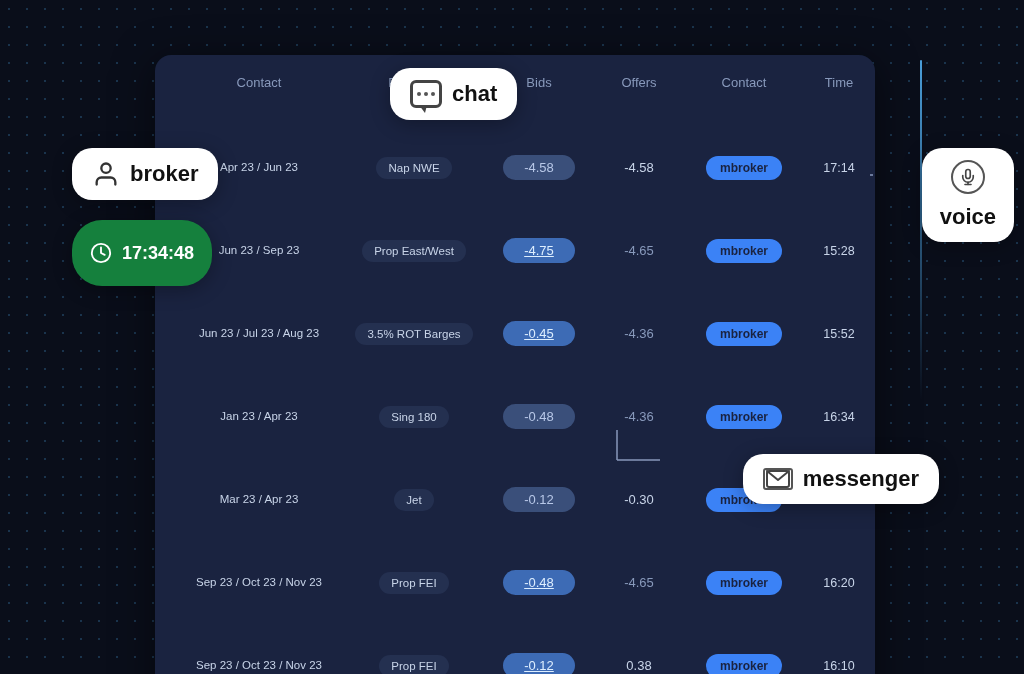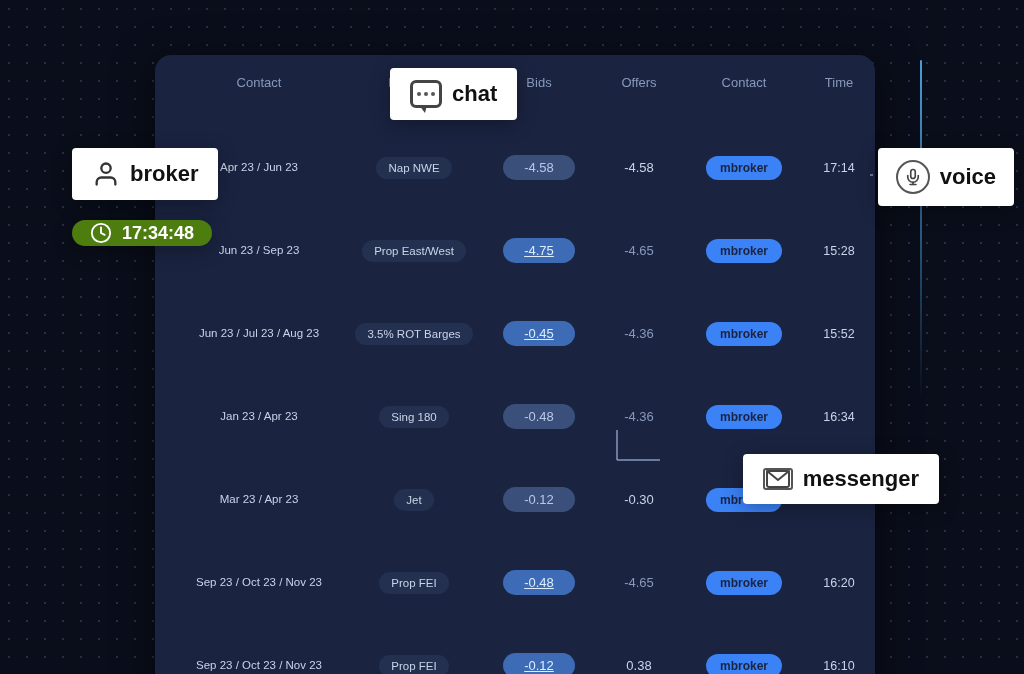--- a/index.html
+++ b/index.html
@@ -130,21 +130,21 @@
       height: 340px;
       background: linear-gradient(to bottom, #4a9eda, #4a9eda88, transparent);
       border-radius: 1px;
       z-index: 3;
     }
 
     
     .float-card {
       position: absolute;
       background: white;
-      border-radius: 4px;
+      border-radius: 20px;
       display: flex;
       align-items: center;
       gap: 10px;
       padding: 12px 20px;
       box-shadow: 0 4px 20px rgba(0,0,0,0.3);
       z-index: 10;
     }
 
     .float-card .label {
       font-size: 22px;
@@ -168,23 +168,23 @@
     .voice-card {
       top: 148px;
       right: 10px;
       padding: 12px 18px;
     }
 
     
     .time-card {
       top: 220px;
       left: 72px;
-      background: #4d7c0f;
+      background: #15803d;
       border-radius: 30px;
-      padding: 2px 18px;
+      padding: 22px 18px;
     }
     .time-card .label {
       color: white;
       font-size: 18px;
       font-weight: 600;
     }
 
     
     .messenger-card {
       bottom: 170px;
@@ -416,21 +416,21 @@
 </div>
 
 <div class="float-card broker-card">
   <svg width="28" height="28" viewBox="0 0 24 24" fill="none" stroke="#333" stroke-width="2" stroke-linecap="round" stroke-linejoin="round">
     <path d="M20 21v-2a4 4 0 0 0-4-4H8a4 4 0 0 0-4 4v2"></path>
     <circle cx="12" cy="7" r="4"></circle>
   </svg>
   <span class="label">broker</span>
 </div>
 
-<div class="float-card voice-card" style="top:148px; right:10px;">
+<div class="float-card voice-card" style="top:148px; right:10px;flex-direction:column;">
   <div class="mic-circle">
     <svg width="18" height="18" viewBox="0 0 24 24" fill="none" stroke="#444" stroke-width="2.2" stroke-linecap="round" stroke-linejoin="round">
       <rect x="9" y="2" width="6" height="12" rx="3"></rect>
       <path d="M5 10v2a7 7 0 0 0 14 0v-2"></path>
       <line x1="12" y1="19" x2="12" y2="22"></line>
       <line x1="8" y1="22" x2="16" y2="22"></line>
     </svg>
   </div>
   <span class="label">voice</span>
 </div>

